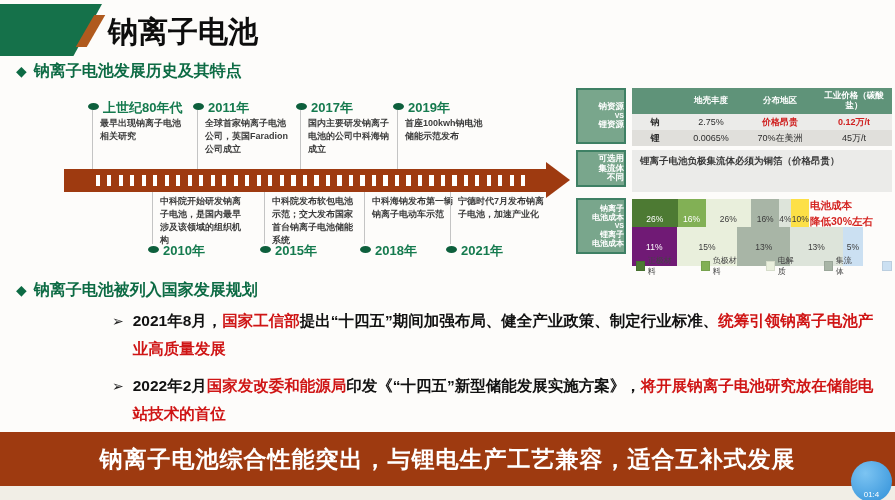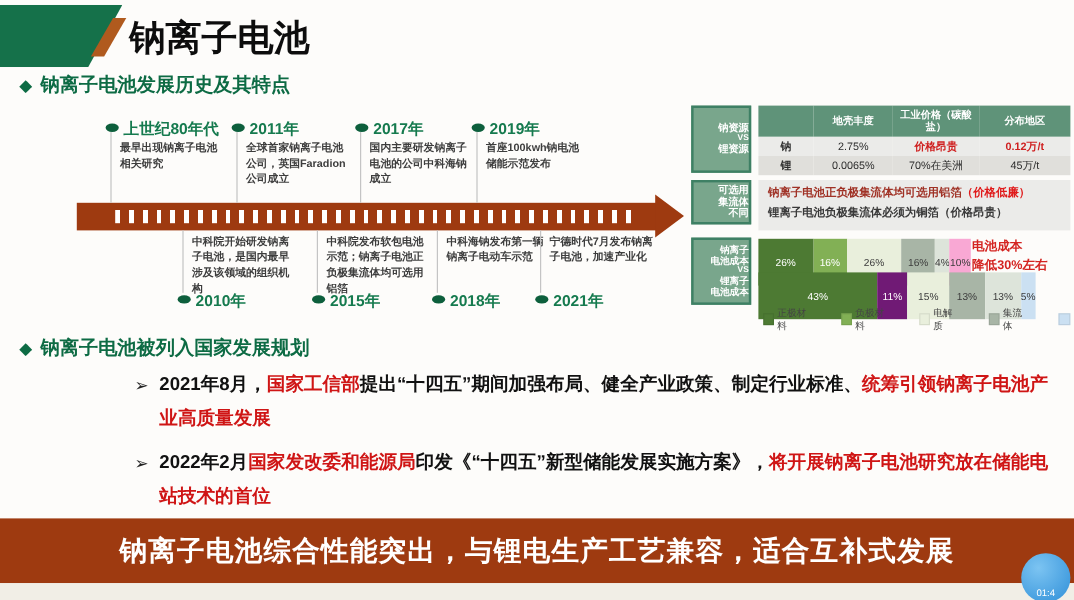--- a/index.html
+++ b/index.html
@@ -131,21 +131,21 @@
     <div class="tl-desc">首座100kwh钠电池储能示范发布</div>
   </div>
 
   <div class="tl-item bot b0">
     <div class="tl-line"></div>
     <div class="tl-desc">中科院开始研发钠离子电池，是国内最早涉及该领域的组织机构</div>
     <div class="tl-year"><span class="tl-dot"></span><span>2010年</span></div>
   </div>
   <div class="tl-item bot b1">
     <div class="tl-line"></div>
-    <div class="tl-desc">中科院发布软包电池示范；钠离子电池正负极集流体均可选用铝箔</div>
+    <div class="tl-desc">中科院发布软包电池示范；交大发布国家首台钠离子电池储能系统</div>
     <div class="tl-year"><span class="tl-dot"></span><span>2015年</span></div>
   </div>
   <div class="tl-item bot b2">
     <div class="tl-line"></div>
     <div class="tl-desc">中科海钠发布第一辆钠离子电动车示范</div>
     <div class="tl-year"><span class="tl-dot"></span><span>2018年</span></div>
   </div>
   <div class="tl-item bot b3">
     <div class="tl-line"></div>
     <div class="tl-desc">宁德时代7月发布钠离子电池，加速产业化</div>
@@ -153,59 +153,57 @@
   </div>
 
   <div class="lblbox lb1">
     <span>钠资源</span>
     <span class="vs">VS</span>
     <span>锂资源</span>
   </div>
   <div class="rtable">
     <div class="cell hcell"></div>
     <div class="cell hcell">地壳丰度</div>
+    <div class="cell hcell">分布地区</div>
     <div class="cell hcell">工业价格（碳酸盐）</div>
-    <div class="cell hcell">分布地区</div>
     <div class="cell r1 elem">钠</div>
     <div class="cell r1">2.75%</div>
     <div class="cell r1 redtxt">价格昂贵</div>
     <div class="cell r1 redtxt">0.12万/t</div>
     <div class="cell r2 elem">锂</div>
     <div class="cell r2">0.0065%</div>
     <div class="cell r2">70%在美洲</div>
     <div class="cell r2">45万/t</div>
   </div>
 
   <div class="lblbox lb2">
     <span>可选用</span>
     <span>集流体</span>
     <span>不同</span>
   </div>
   <div class="colbox">
-    <p class="l1"><span>钠离子电池正负极集流体均可选用铝箔</span><span class="em">（价格低廉）</span></p>
     <p class="l2">锂离子电池负极集流体必须为铜箔（价格昂贵）</p>
   </div>
 
   <div class="lblbox lb3">
     <span>钠离子</span>
     <span>电池成本</span>
     <span class="vs">VS</span>
     <span>锂离子</span>
     <span>电池成本</span>
   </div>
   <div class="costbar nabar">
       <span class="seg" style="flex: 26 0 0px; background: rgb(77, 122, 51); color: rgb(255, 255, 255);">26%</span>
       <span class="seg" style="flex: 16 0 0px; background: rgb(130, 176, 85); color: rgb(255, 255, 255);">16%</span>
       <span class="seg" style="flex: 26 0 0px; background: rgb(233, 239, 220); color: rgb(60, 60, 60);">26%</span>
       <span class="seg" style="flex: 16 0 0px; background: rgb(168, 181, 166); color: rgb(60, 60, 60);">16%</span>
       <span class="seg" style="flex: 4 0 0px; background: rgb(221, 228, 218); color: rgb(60, 60, 60);">4%</span>
-      <span class="seg" style="flex: 10 0 0px; background: #f9a8d4; color: rgb(60, 60, 60);">10%</span>
+      <span class="seg" style="flex: 10 0 0px; background: #fde047; color: rgb(60, 60, 60);">10%</span>
     </div>
   <div class="costbar libar">
-      <span class="seg" style="flex: 43 0 0px; background: rgb(77, 122, 51); color: rgb(255, 255, 255);">43%</span>
       <span class="seg" style="flex: 11 0 0px; background: #701a75; color: rgb(255, 255, 255);">11%</span>
       <span class="seg" style="flex: 15 0 0px; background: rgb(233, 239, 220); color: rgb(60, 60, 60);">15%</span>
       <span class="seg" style="flex: 13 0 0px; background: rgb(168, 181, 166); color: rgb(60, 60, 60);">13%</span>
       <span class="seg" style="flex: 13 0 0px; background: rgb(221, 228, 218); color: rgb(60, 60, 60);">13%</span>
       <span class="seg" style="flex: 5 0 0px; background: rgb(203, 224, 242); color: rgb(60, 60, 60);">5%</span>
     </div>
   <div class="cost-ann">
     <span style="display:block">电池成本</span>
     <span style="display:block">降低30%左右</span>
   </div>

